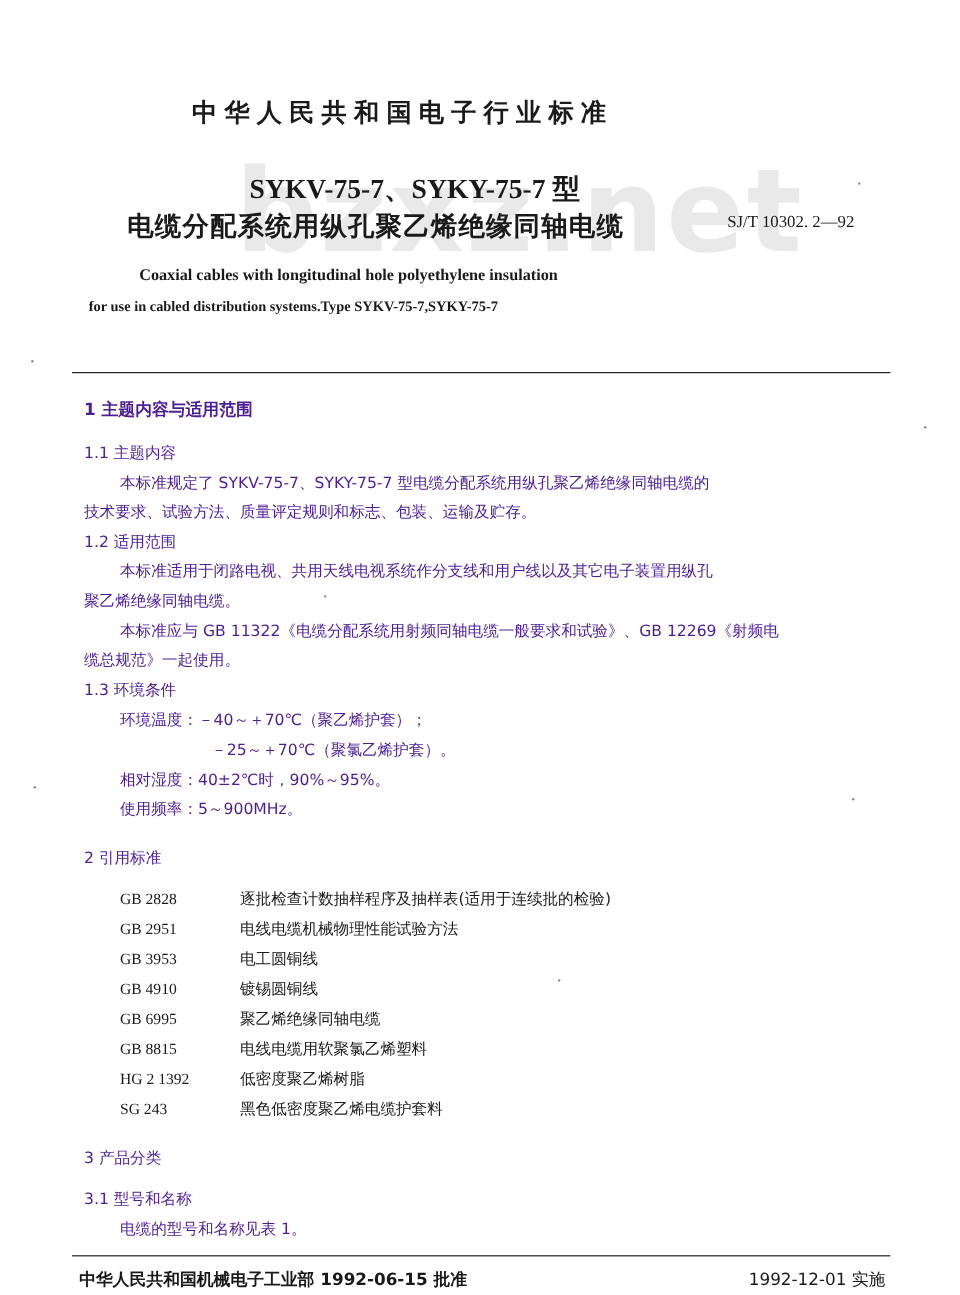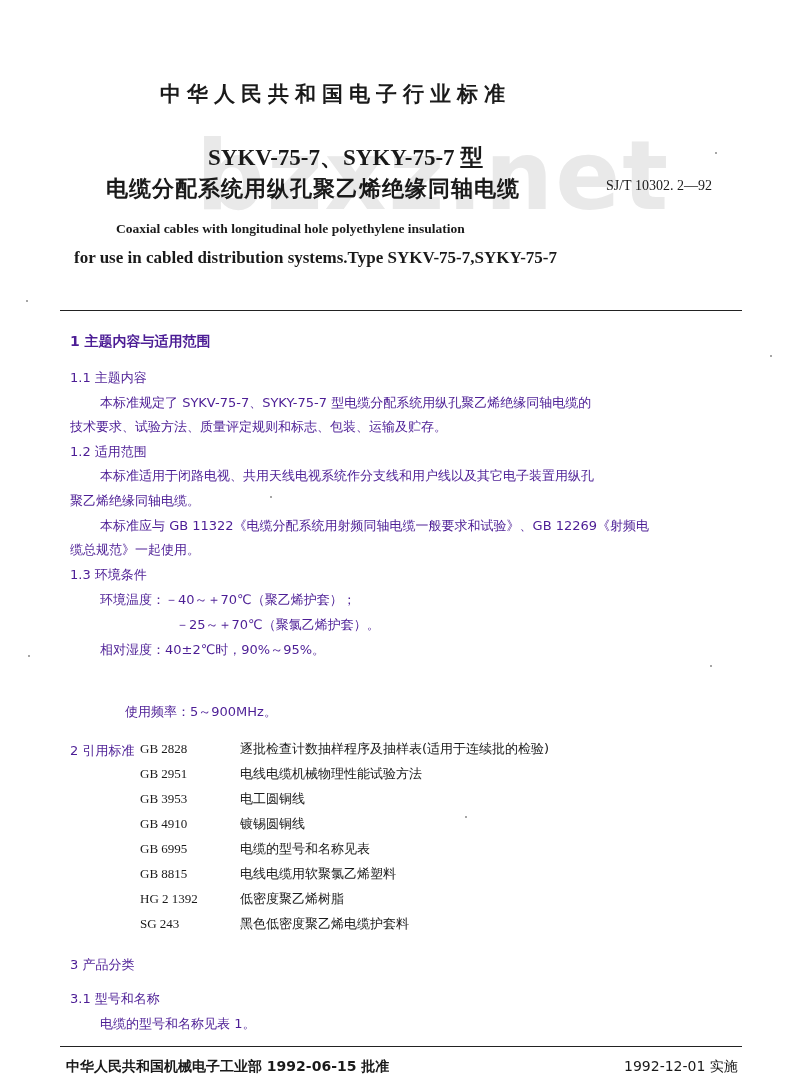--- a/index.html
+++ b/index.html
@@ -60,40 +60,40 @@
     .en-title-1 {
       left: 116px; top: 221px;
       font-family: "Liberation Serif", serif;
       font-weight: bold;
       font-size: 13.5px;
     }
     .en-title-2 {
       left: 74px; top: 248px;
       font-family: "Liberation Serif", serif;
       font-weight: bold;
-      font-size: 17px;
+      font-size: 12px;
       text-align: center;
     }
     .rule {
       position: absolute;
       height: 0;
       border-top: 1.5px solid #222;
     }
     .rule-top { left: 60px; top: 310px; width: 682px; }
     .rule-bottom { left: 60px; top: 1046px; width: 682px; }
 
     .body-text {
       font-family: "DejaVu Sans", sans-serif;
       font-size: 13px;
       color: #4c1d95;
     }
     .sec { font-weight: bold; }
 
     .ref-row { position: absolute; left: 100px; font-size: 13px; font-family: "DejaVu Sans", sans-serif; }
-    .ref-code { display: inline-block; width: 100px; font-family: "Liberation Serif", serif; margin-left: 40px; }
+    .ref-code { display: inline-block; width: 100px; font-family: "Liberation Serif", serif; }
     .ref-title { display: inline-block; }
 
     .footer-left {
       left: 66px; top: 1058px;
       font-family: "DejaVu Sans", sans-serif;
       font-weight: bold;
       font-size: 14px;
     }
     .footer-right {
       left: 624px; top: 1058px;
@@ -124,38 +124,38 @@
 <div class="abs body-text" style="left:70px; top:443px;">1.2  适用范围</div>
 <div class="abs body-text" style="left:100px; top:467px;">本标准适用于闭路电视、共用天线电视系统作分支线和用户线以及其它电子装置用纵孔</div>
 <div class="abs body-text" style="left:70px; top:492px;">聚乙烯绝缘同轴电缆。</div>
 <div class="abs body-text" style="left:100px; top:517px;">本标准应与 GB 11322《电缆分配系统用射频同轴电缆一般要求和试验》、GB 12269《射频电</div>
 <div class="abs body-text" style="left:70px; top:541px;">缆总规范》一起使用。</div>
 
 <div class="abs body-text" style="left:70px; top:566px;">1.3  环境条件</div>
 <div class="abs body-text" style="left:100px; top:591px;">环境温度：－40～＋70℃（聚乙烯护套）；</div>
 <div class="abs body-text" style="left:176px; top:616px;">－25～＋70℃（聚氯乙烯护套）。</div>
 <div class="abs body-text" style="left:100px; top:641px;">相对湿度：40±2℃时，90%～95%。</div>
-<div class="abs body-text" style="left:100px; top:703px;margin-left:25px;">使用频率：5～900MHz。</div>
+<div class="abs body-text" style="left:100px; top:665px;">使用频率：5～900MHz。</div>
 
-<div class="abs body-text" style="left:70px; top:742px;">2  引用标准</div>
+<div class="abs body-text" style="left:70px; top:706px;">2  引用标准</div>
 
 <div class="ref-row" style="top:740px;">
   <span class="ref-code">GB 2828</span><span class="ref-title">逐批检查计数抽样程序及抽样表(适用于连续批的检验)</span>
 </div>
 <div class="ref-row" style="top:765px;">
   <span class="ref-code">GB 2951</span><span class="ref-title">电线电缆机械物理性能试验方法</span>
 </div>
 <div class="ref-row" style="top:790px;">
   <span class="ref-code">GB 3953</span><span class="ref-title">电工圆铜线</span>
 </div>
 <div class="ref-row" style="top:815px;">
   <span class="ref-code">GB 4910</span><span class="ref-title">镀锡圆铜线</span>
 </div>
 <div class="ref-row" style="top:840px;">
-  <span class="ref-code">GB 6995</span><span class="ref-title">电缆的型号和名称见表</span>
+  <span class="ref-code">GB 6995</span><span class="ref-title">聚乙烯绝缘同轴电缆</span>
 </div>
 <div class="ref-row" style="top:865px;">
   <span class="ref-code">GB 8815</span><span class="ref-title">电线电缆用软聚氯乙烯塑料</span>
 </div>
 <div class="ref-row" style="top:890px;">
   <span class="ref-code">HG 2 1392</span><span class="ref-title">低密度聚乙烯树脂</span>
 </div>
 <div class="ref-row" style="top:915px;">
   <span class="ref-code">SG 243</span><span class="ref-title"> 黑色低密度聚乙烯电缆护套料</span>
 </div>

